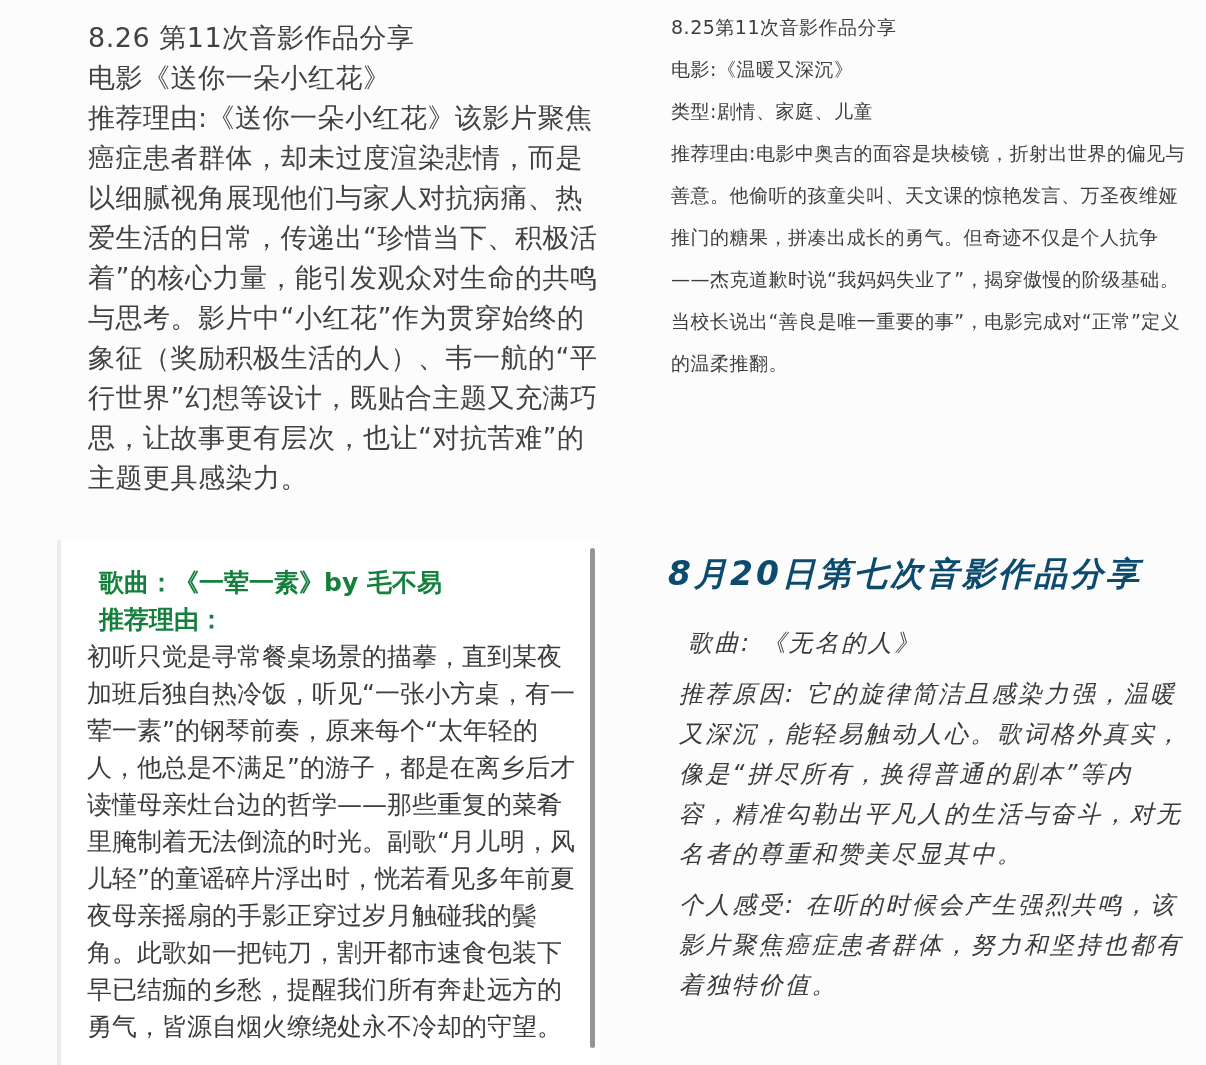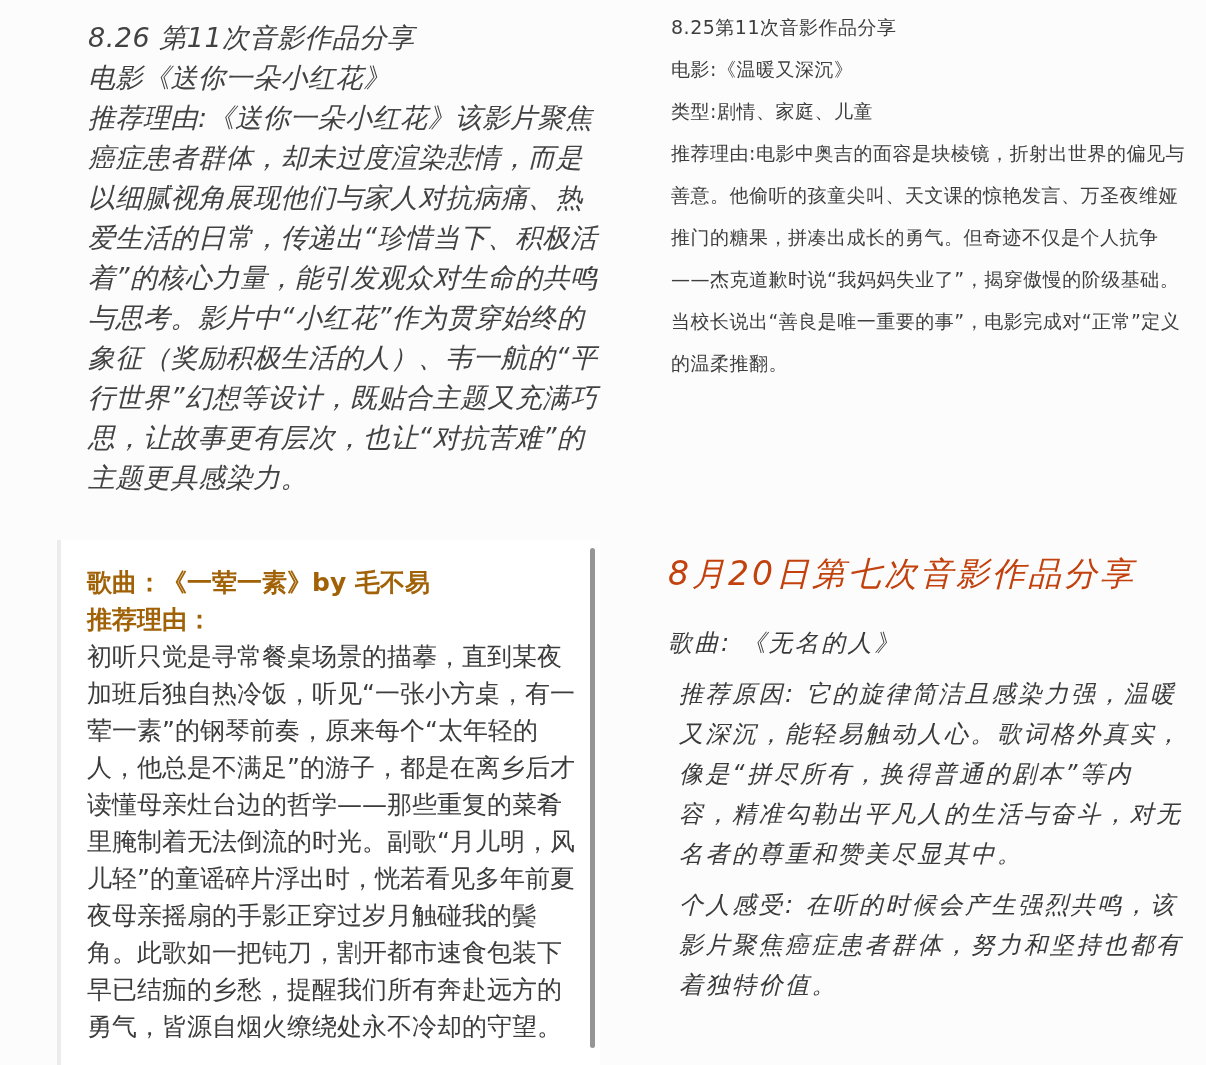--- a/index.html
+++ b/index.html
@@ -17,21 +17,20 @@
   
   .quad-tl {
     position: absolute;
     left: 88px;
     top: 18px;
     width: 516px;
     font-size: 27px;
     line-height: 40px;
     color: #424242;
     letter-spacing: 0.5px;
-    font-style: italic;
   }
   .quad-tl .line { white-space: nowrap; }
   
   .quad-tr {
     position: absolute;
     left: 671px;
     top: 6px;
     width: 524px;
     font-size: 19px;
     line-height: 42px;
@@ -49,22 +48,23 @@
     background: #ffffff;
     border-left: 4px solid #ececec;
     box-sizing: border-box;
     padding: 24px 15px 0 26px;
     font-size: 25px;
     line-height: 37px;
     color: #3c3c3c;
   }
   .card-bl .bold-line {
     font-weight: bold;
-    color: #a16207;
+    color: #15803d;
     white-space: nowrap;
+    margin-left: 12px;
   }
   .card-bl .scrollbar {
     position: absolute;
     right: 5px;
     top: 8px;
     width: 5px;
     height: 500px;
     background: #969696;
     border-radius: 3px;
   }
@@ -72,32 +72,32 @@
   .quad-br {
     position: absolute;
     left: 668px;
     top: 552px;
     width: 528px;
     color: #3a3a3a;
     font-style: italic;
   }
   .quad-br .heading {
     font-size: 33px;
-    font-weight: normal;
+    font-weight: bold;
     letter-spacing: 3px;
     white-space: nowrap;
-    color: #c2410c;
+    color: #0c4a6e;
   }
   .quad-br .hand-body {
     margin-top: 26px;
     font-size: 24px;
     line-height: 40px;
     letter-spacing: 2.5px;
   }
-  .quad-br .hand-line { white-space: nowrap; }
+  .quad-br .hand-line { white-space: nowrap; margin-left: 20px; }
   .quad-br .hand-par { margin: 11px; }
 </style>
 </head>
 <body>
 
 <section class="quad-tl">
   <div class="line">8.26 第11次音影作品分享</div>
   <div class="line">电影《送你一朵小红花》</div>
   <div>推荐理由:《送你一朵小红花》该影片聚焦癌症患者群体，却未过度渲染悲情，而是以细腻视角展现他们与家人对抗病痛、热爱生活的日常，传递出“珍惜当下、积极活着”的核心力量，能引发观众对生命的共鸣与思考。影片中“小红花”作为贯穿始终的象征（奖励积极生活的人）、韦一航的“平行世界”幻想等设计，既贴合主题又充满巧思，让故事更有层次，也让“对抗苦难”的主题更具感染力。</div>
 </section>

